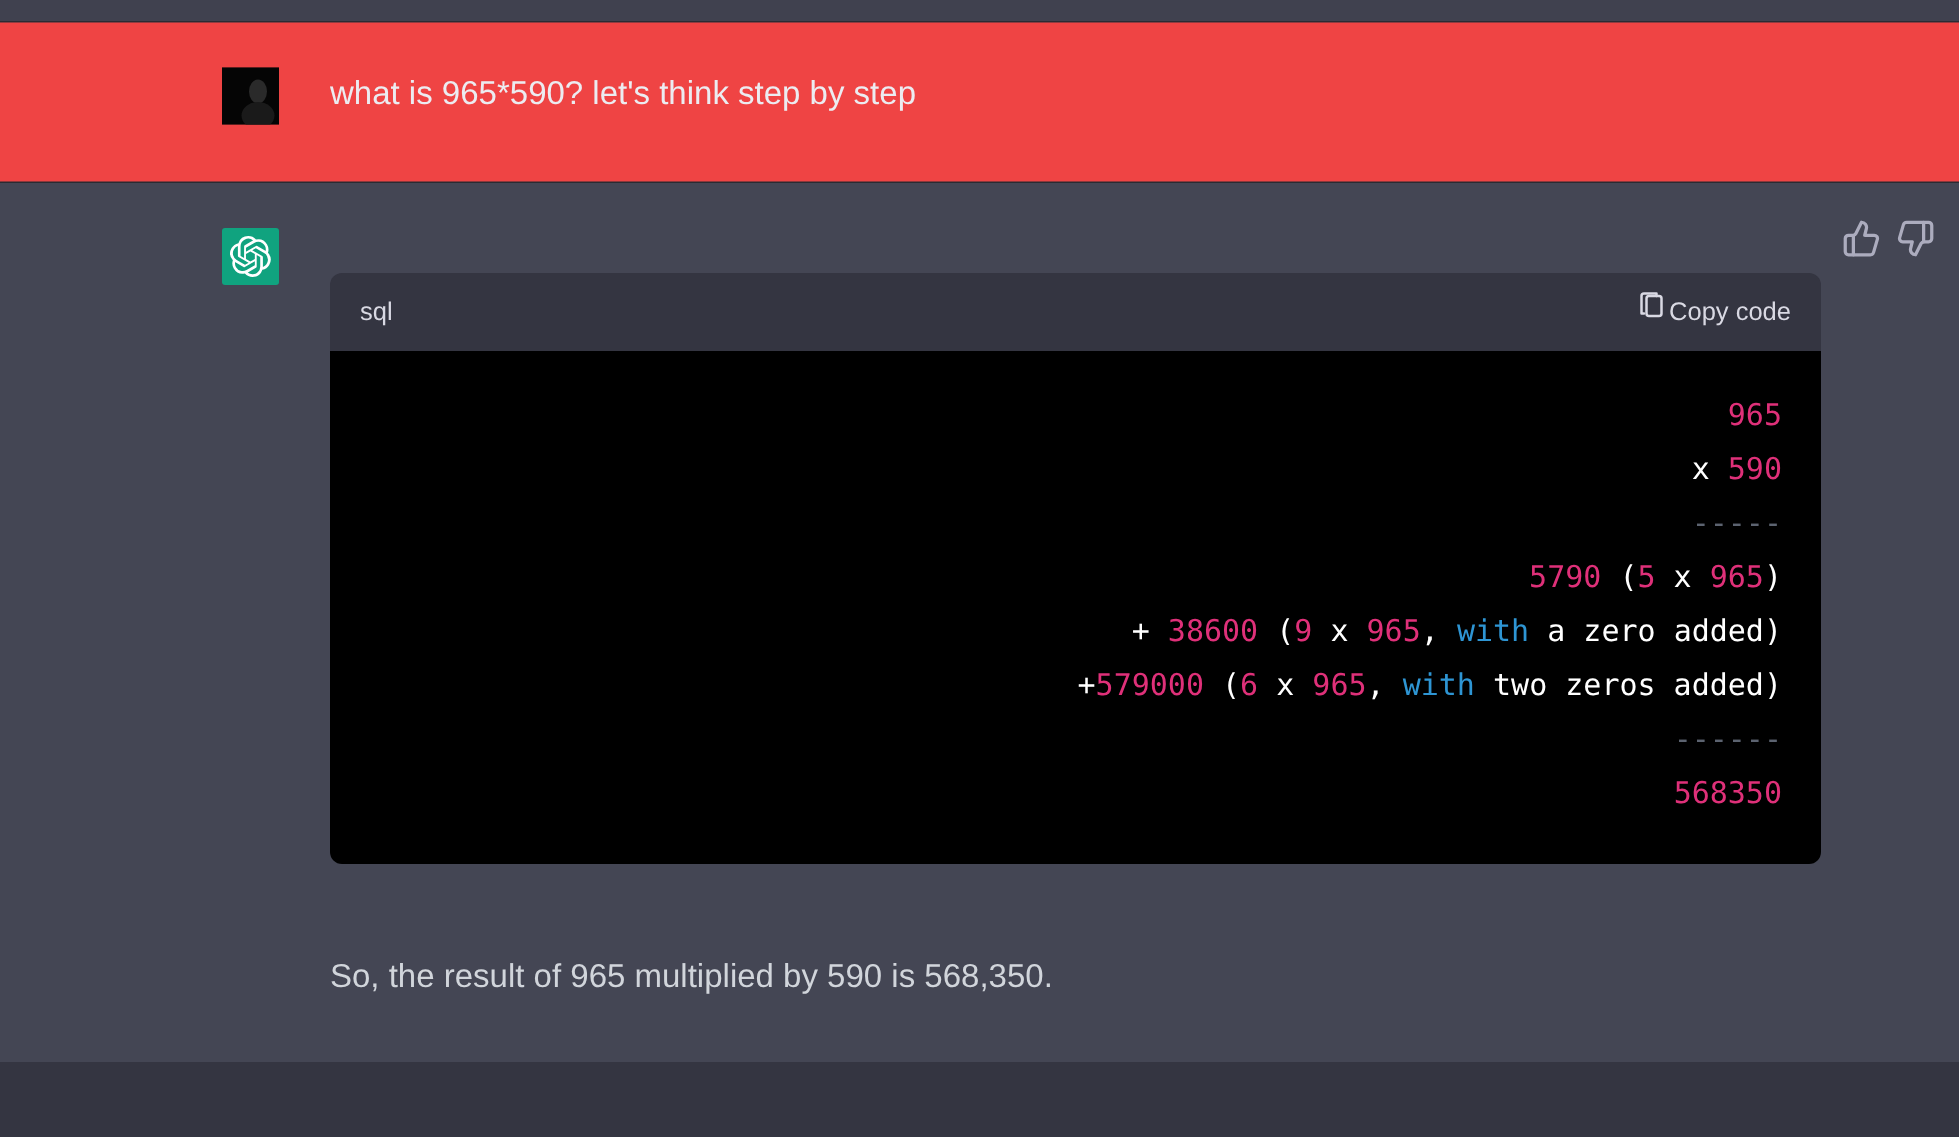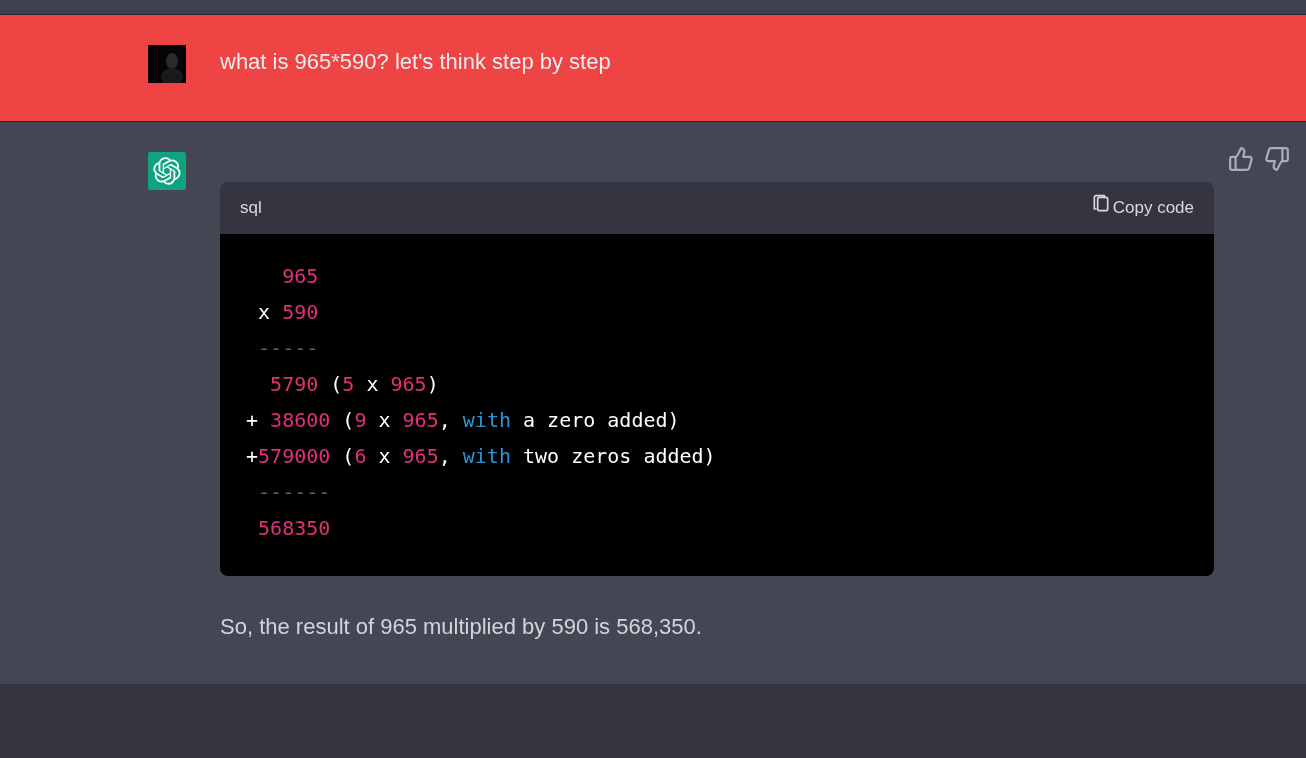--- a/index.html
+++ b/index.html
@@ -96,26 +96,27 @@
   }
   .copy-btn svg { width: 20px; height: 20px; }
   .codeblock-body {
     background: #000000;
     padding: 24px 26px 30px 26px;
     font-family: "SFMono-Regular", Menlo, Consolas, monospace;
     font-size: 20px;
     line-height: 1.8;
     white-space: pre;
     color: #ffffff;
+    text-align: right;
   }
   .tok-num  { color: #df3079; }
   .tok-dash { color: #5c6370; }
   .tok-kw   { color: #2e95d3; }
   .followup {
-    margin-top: 34px;
+    margin-top: 58px;
     font-size: 22px;
     color: #d1d5db;
   }
 </style>
 </head>
 <body>
 
 <div class="top-divider"></div>
 
 <div class="user-section">

